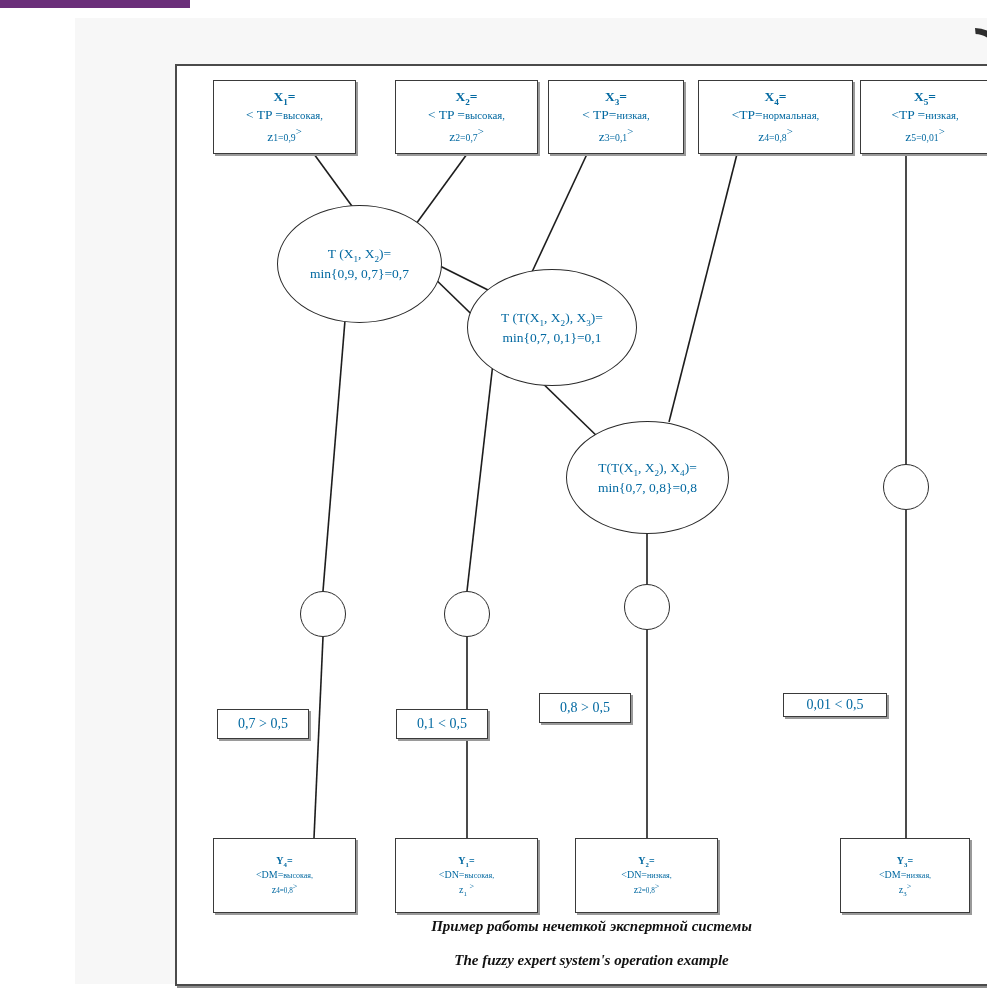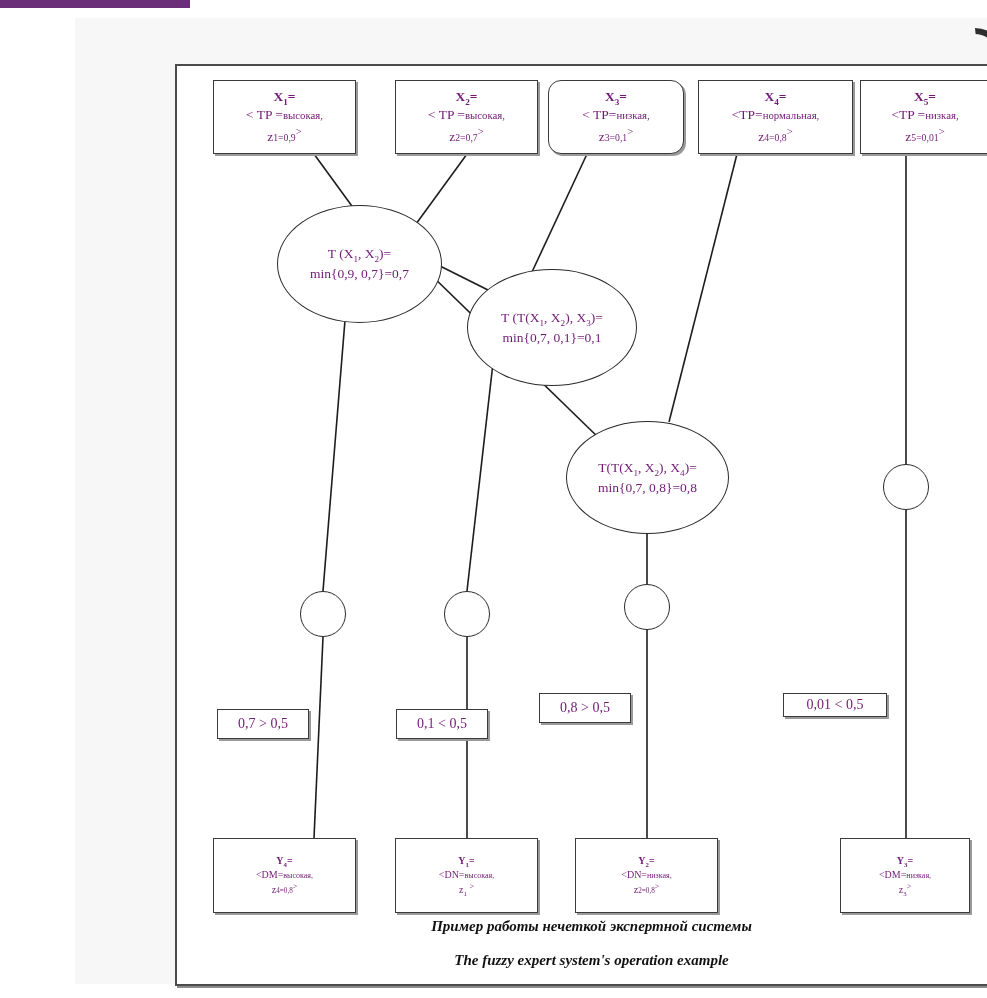--- a/index.html
+++ b/index.html
@@ -34,21 +34,21 @@
     border:2px solid #4b4b4b;
     box-shadow:2px 2px 0 #8c8c8c;
   }
   #canvas{position:absolute;left:0;top:0;width:829px;height:918px;}
   svg.edges{position:absolute;left:0;top:0;width:829px;height:918px;pointer-events:none;}
 
   .node{
     position:absolute;
     display:flex;flex-direction:column;align-items:center;justify-content:center;
     text-align:center;
-    color:#701a75;
+    color:#0369a1;
     box-sizing:border-box;
   }
   .xbox,.ybox,.cmpbox{
     background:#fff;
     border:1.5px solid #3a3a3a;
     box-shadow:2px 2px 0 #9a9a9a;
     line-height:1.35;
   }
   .xbox{font-size:13.5px;padding:5px 4px;}
   .ybox{font-size:10px;padding:5px 16px;}
@@ -131,21 +131,21 @@
         <div class="ln2">&lt; TP =<span class="sml">высокая,</span></div>
         <div class="ln3">z<span class="tiny">1=0,9</span><span class="sup">&gt;</span></div>
       </div>
 
       <div class="node xbox" style="left:218px;top:14px;width:143px;height:74px;">
         <div class="ln1 bold">X<sub>2</sub>=</div>
         <div class="ln2">&lt; TP =<span class="sml">высокая,</span></div>
         <div class="ln3">z<span class="tiny">2=0,7</span><span class="sup">&gt;</span></div>
       </div>
 
-      <div class="node xbox" style="left:371px;top:14px;width:136px;height:74px;border-radius:13px;">
+      <div class="node xbox" style="left:371px;top:14px;width:136px;height:74px;">
         <div class="ln1 bold">X<sub>3</sub>=</div>
         <div class="ln2">&lt; TP=<span class="sml">низкая,</span></div>
         <div class="ln3">z<span class="tiny">3=0,1</span><span class="sup">&gt;</span></div>
       </div>
 
       <div class="node xbox" style="left:521px;top:14px;width:155px;height:74px;">
         <div class="ln1 bold">X<sub>4</sub>=</div>
         <div class="ln2">&lt;TP=<span class="sml">нормальная,</span></div>
         <div class="ln3">z<span class="tiny">4=0,8</span><span class="sup">&gt;</span></div>
       </div>

